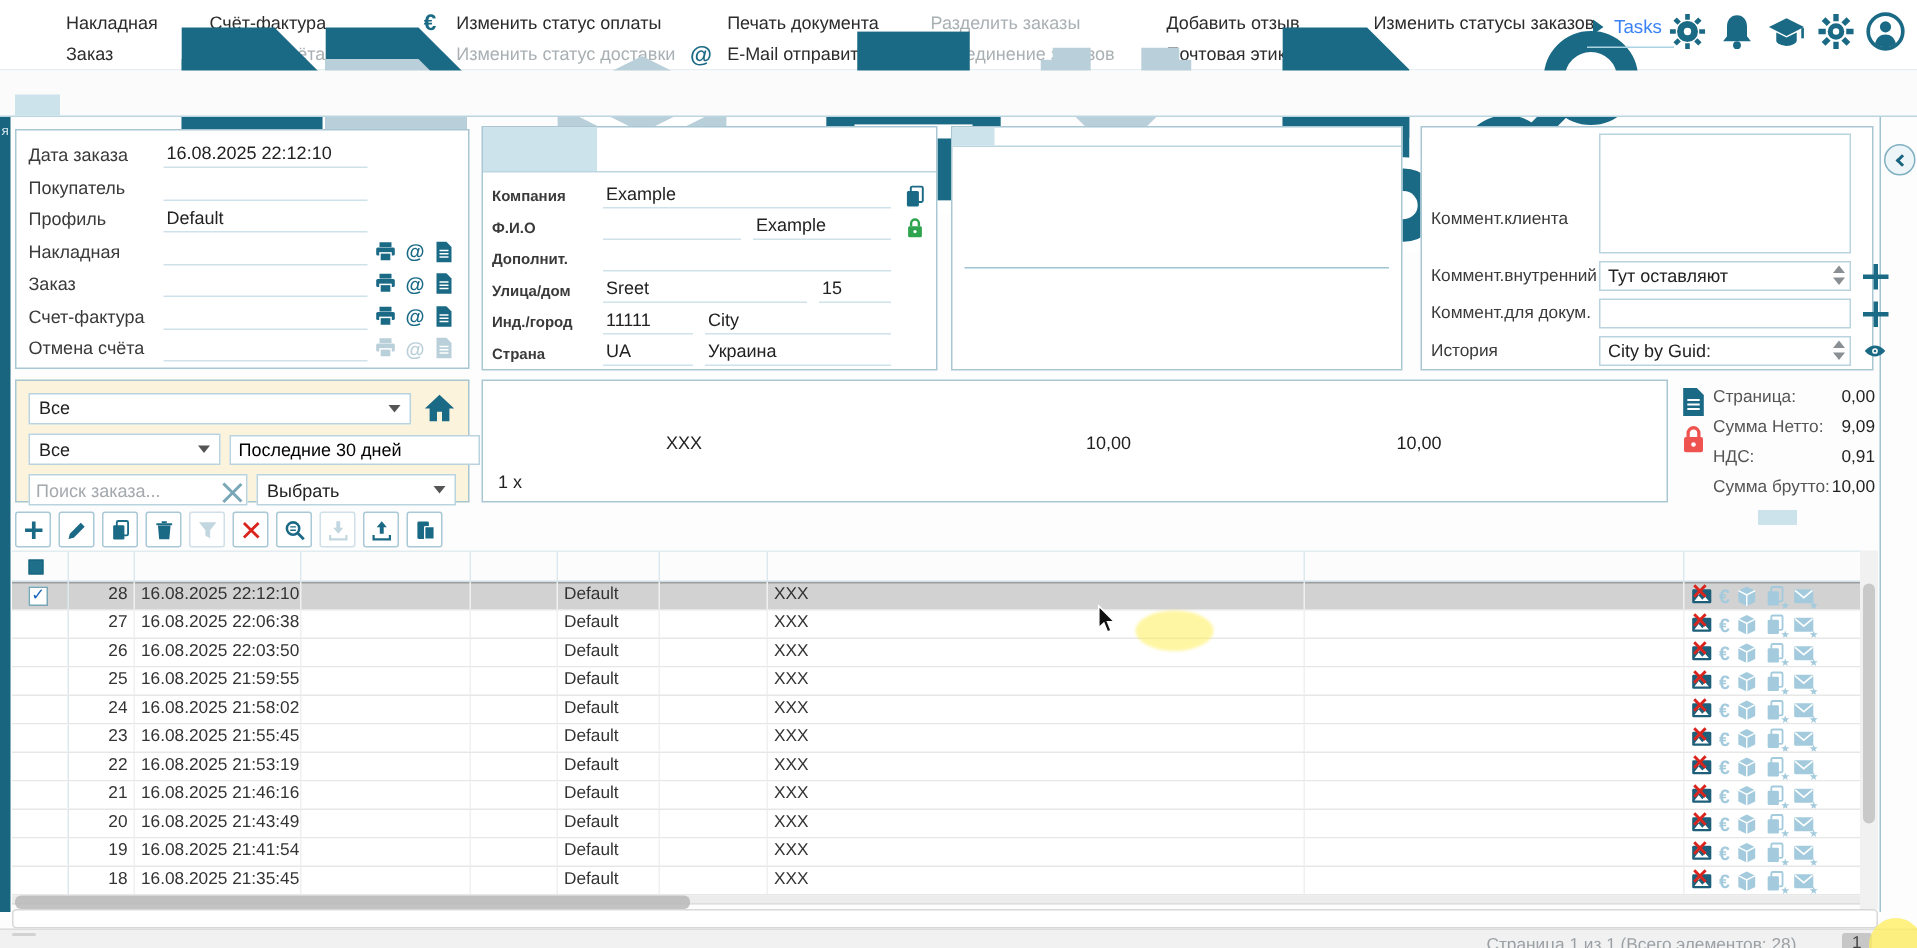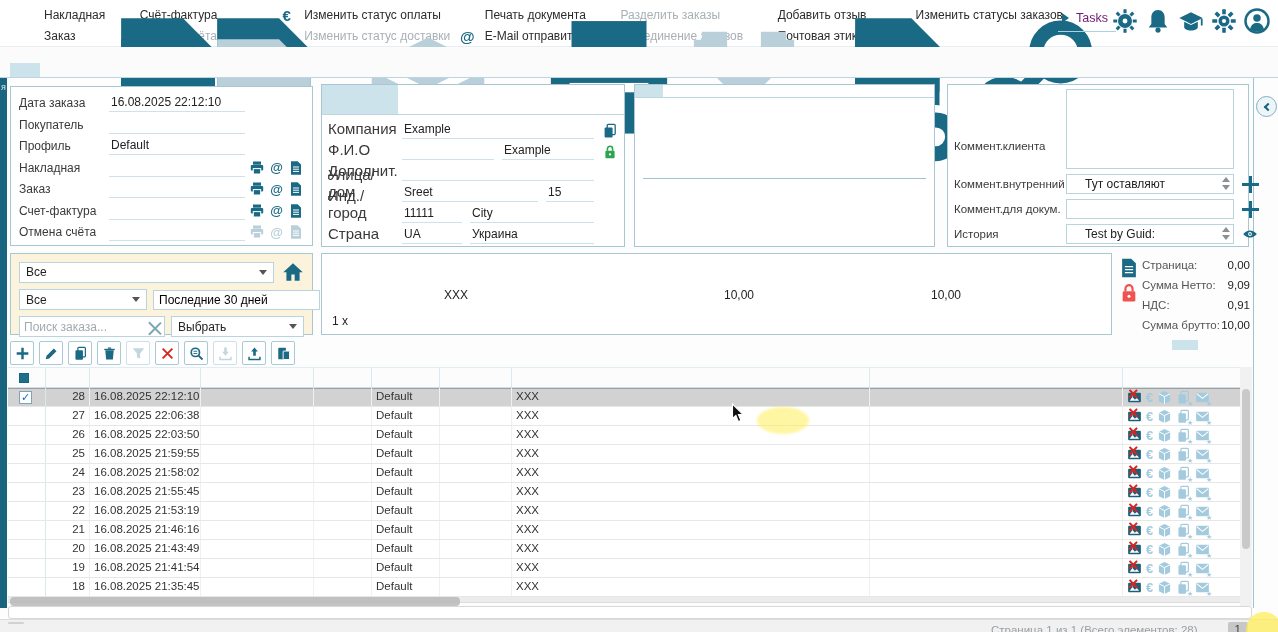--- a/index.html
+++ b/index.html
@@ -20,21 +20,21 @@
   .titem .ibox { position:relative; width:17px; height:17px; color:#1b6a85; flex:0 0 17px; }
   .titem .ibox svg { position:absolute; inset:0; }
   .titem .ibox b { position:absolute; inset:0; display:flex; align-items:center; justify-content:center; font-size:15px; font-weight:700; color:#1b6a85; }
   .titem .ibox b:empty { display:none; }
   .tlabel { font-size:12px; color:#2c2c2c; }
   .titem.disabled .tlabel { color:#a9b0b4; }
   .titem.disabled .ibox, .titem.disabled .ibox b { color:#b9cfd9; }
 
   #tasks { position:absolute; right:162px; top:11px; display:flex; align-items:center; gap:7px; padding:0 8px 6px 4px; border-bottom:1px solid #aad2e0; cursor:pointer; }
   #tasks .play { width:0; height:0; border-left:7px solid #1b6a85; border-top:5px solid transparent; border-bottom:5px solid transparent; }
-  #tasks span { font-size:12.5px; color:#701a75; }
+  #tasks span { font-size:12.5px; color:#3b82f6; }
   #quickicons { position:absolute; right:8px; top:8px; display:flex; align-items:center; gap:7px; color:#1b6a85; }
   .qicon { cursor:pointer; color:#1b6a85; }
 
   
   #tabsrow { position:absolute; left:0; top:47px; width:1278px; height:31px; background:#fbfbfb; border-bottom:1px solid #bcd6e1; display:flex; align-items:flex-end; padding-left:10px; }
   .mtab { padding:7px 15px; font-size:12.5px; color:#8a959b; cursor:pointer; }
   .mtab.active { background:#cde3ec; color:#1f6f8b; }
 
   
   #strip { position:absolute; left:0; top:78px; width:7px; height:530px; background:#19647e; color:#d8e9f0; font-size:9px; text-align:center; padding-top:4px; overflow:hidden; }
@@ -53,33 +53,33 @@
   .frow.disabled .facts { color:#b9cfd9; }
   .facts span { cursor:pointer; color:inherit; }
   .at-glyph::before { content:"@"; font-weight:700; font-size:13px; }
 
   #panelB { left:321px; top:84px; width:304px; height:163px; }
   .subtabs { display:flex; border-bottom:1px solid #bcd6e1; }
   .stab { flex:1; text-align:center; font-size:10.5px; line-height:1.15; color:#97a2a8; padding:3px 2px; cursor:pointer; display:flex; align-items:center; justify-content:center; min-height:29px; }
   .stab.active { background:#cde3ec; color:#1f6f8b; }
   #addrfields { padding:3px 6px; }
   .arow { display:flex; align-items:flex-end; gap:8px; height:21px; }
-  .alabel { width:66px; flex:0 0 66px; font-size:15px; color:#3a3a3a; padding-bottom:2px; }
+  .alabel { width:66px; flex:0 0 66px; font-size:10px; color:#3a3a3a; padding-bottom:2px;font-weight:bold; }
   .ainput { border:none; outline:none; border-bottom:1px solid #cfe2ea; font-size:12px; color:#222; font-family:inherit; padding:0 2px 2px 2px; min-width:0; background:transparent; }
   .aicon { width:16px; flex:0 0 16px; display:flex; justify-content:center; cursor:pointer; }
 
   #panelC { left:634px; top:84px; width:301px; height:163px; }
   #shipdiv { position:absolute; left:8px; right:8px; top:93px; border-top:1px solid #9fc3d2; }
 
   #panelD { left:947px; top:84px; width:302px; height:163px; padding:4px 6px; }
   .crow { display:flex; align-items:center; margin-bottom:5px; }
   .clabel { width:112px; flex:0 0 112px; font-size:11.5px; color:#3a3a3a; }
   .cctl { width:168px; flex:0 0 168px; }
   #clienttext { width:168px; height:80px; border:1px solid #b9d4df; resize:none; font-family:inherit; font-size:12px; padding:2px 4px; outline:none; }
-  .spinbox { position:relative; height:20px; border:1px solid #b9d4df; display:flex; align-items:center; padding:0 18px 0 18px; font-size:12px; color:#222; background:#fff; cursor:pointer; white-space:nowrap; overflow:hidden; }
+  .spinbox { position:relative; height:20px; border:1px solid #b9d4df; display:flex; align-items:center; padding:0 18px 0 5px; font-size:12px; color:#222; background:#fff; cursor:pointer; white-space:nowrap; overflow:hidden; }
   .spin { position:absolute; right:3px; top:2px; display:flex; flex-direction:column; gap:3px; }
   .spin i { width:0; height:0; border-left:4px solid transparent; border-right:4px solid transparent; }
   .spin .up { border-bottom:5px solid #8a8f93; }
   .spin .dn { border-top:5px solid #8a8f93; }
   .cinput { height:20px; border:1px solid #b9d4df; width:168px; font-family:inherit; font-size:12px; padding:0 5px; outline:none; }
   .cplus { margin-left:8px; position:relative; width:17px; height:17px; cursor:pointer; }
   .cplus::before, .cplus::after { content:""; position:absolute; background:#1b6a85; }
   .cplus::before { left:7px; top:0; width:3px; height:17px; }
   .cplus::after { left:0; top:7px; width:17px; height:3px; }
   .ceye { margin-left:8px; color:#1b6a85; cursor:pointer; }
@@ -662,21 +662,21 @@
       <span class="cplus"></span>
     </div>
     <div class="crow">
       <span class="clabel">Коммент.для докум.</span>
       <input class="cinput cctl" value="" style="">
       <span class="cplus"></span>
     </div>
     <div class="crow" style="margin-bottom:0">
       <span class="clabel">История</span>
       <div class="cctl spinbox">
-        <span>Test by Guid:</span>
+        <span>City by Guid:</span>
         <span class="spin">
             <i class="up"></i>
             <i class="dn"></i>
           </span>
       </div>
       <span class="ceye">
           <svg class="ic ic16">
             <use href="#i-eye"></use>
           </svg>
         </span>

